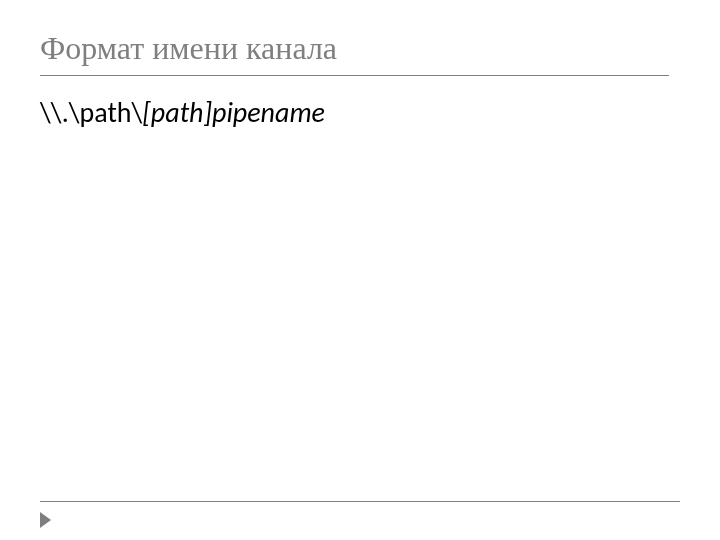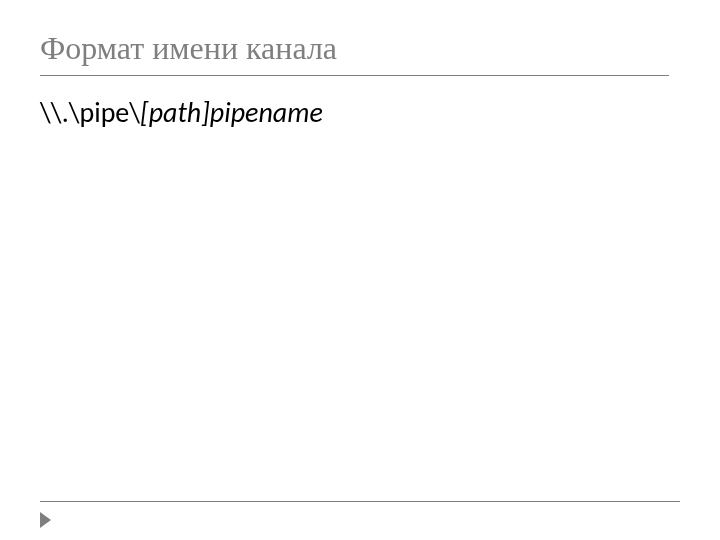--- a/index.html
+++ b/index.html
@@ -65,21 +65,21 @@
       display: block;
     }
   </style>
 </head>
 <body>
 
 <div class="slide">
   <h1 class="title">Формат имени канала</h1>
   <div class="title-underline"></div>
   <div class="content">
-    <div class="line"><span>\\.\pipe\</span><span class="italic">[path]pipename</span></div>
+    <div class="line"><span>\\.\path\</span><span class="italic">[path]pipename</span></div>
     <div class="spacer"></div>
   </div>
   <div class="bottom-rule"></div>
   <div class="chevron-icon">
     <svg width="14" height="16" viewBox="0 0 14 16">
       <polygon points="0,0 11,8 0,16" fill="#7f7f7f"></polygon>
     </svg>
   </div>
 </div>
 

